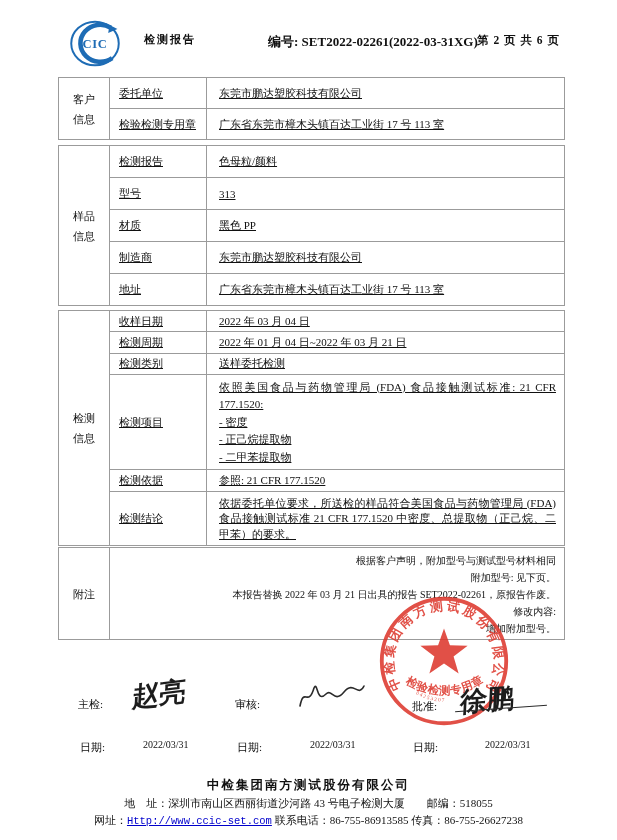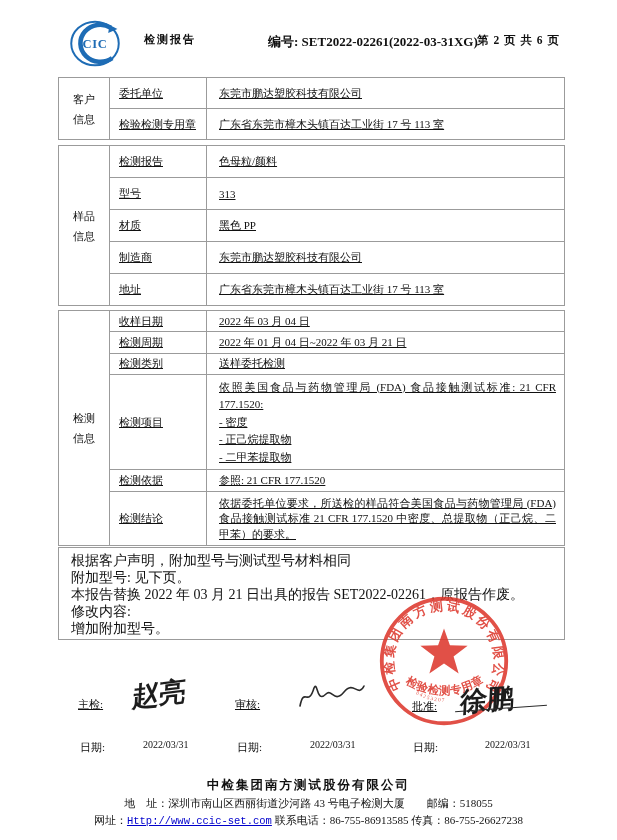--- a/index.html
+++ b/index.html
@@ -17,23 +17,23 @@
   .sec-rows{flex:1;display:flex;flex-direction:column;text-decoration:underline;}
   .row{display:flex;border-top:1px solid #9b9b9b;}
   .row:first-child{border-top:none;}
   .f{width:87px;padding-left:9px;border-right:1px solid #9b9b9b;display:flex;align-items:center;
      font-size:11px;flex-shrink:0;}
   .v{flex:1;padding-left:12px;display:flex;align-items:center;font-size:11px;}
   .vblock{flex:1;padding:4px 8px 3px 12px;font-size:11px;display:block;}
   .h30{height:30px;} .h31{height:31px;} .h22{height:22px;}
   .lh17{line-height:17.5px;text-align:justify;}
   .lh15{line-height:15.5px;text-align:justify;}
-  .notes-content{flex:1;padding:4px 8px 2px 12px;font-size:14px;line-height:17px;}
+  .notes-content{flex:1;padding:4px 8px 2px 12px;font-size:10px;line-height:17px;text-align:right;}
   
-  .siglabel{font-size:11px;text-decoration:underline;}
+  .siglabel{font-size:11px;}
   .sig-name{font-size:27px;font-weight:bold;color:#1c1c1c;
             font-family:"DejaVu Sans",sans-serif;white-space:nowrap;}
   .datelabel{font-size:11px;} .dateval{font-size:10px;}
   
   .foot{left:0;width:617px;text-align:center;}
   .foot-company{top:777px;font-size:12.5px;font-weight:bold;letter-spacing:2px;}
   .foot-line{font-size:11px;}
   .foot-link{color:#0000cc;text-decoration:underline;font-family:"Liberation Mono","DejaVu Sans Mono",monospace;font-size:10.5px;}
   .stamp{opacity:0.87;pointer-events:none;}
 </style>
@@ -130,20 +130,23 @@
       <div class="v">参照: 21 CFR 177.1520</div>
     </div>
     <div class="row" style="flex:1;">
       <div class="f">检测结论</div>
       <div class="vblock lh15">依据委托单位要求，所送检的样品符合美国食品与药物管理局 (FDA) 食品接触测试标准 21 CFR 177.1520 中密度、总提取物（正己烷、二甲苯）的要求。</div>
     </div>
   </div>
 </div>
 
 <div class="sec" style="top:547px;height:93px;">
+  <div class="sec-label">
+    <div>附注</div>
+  </div>
   <div class="notes-content">
     <div>根据客户声明，附加型号与测试型号材料相同</div>
     <div>附加型号: 见下页。</div>
     <div>本报告替换 2022 年 03 月 21 日出具的报告 SET2022-02261，原报告作废。</div>
     <div>修改内容:</div>
     <div>增加附加型号。</div>
   </div>
 </div>
 
 <div class="abs siglabel" style="left:78px;top:697px;">主检:</div>

